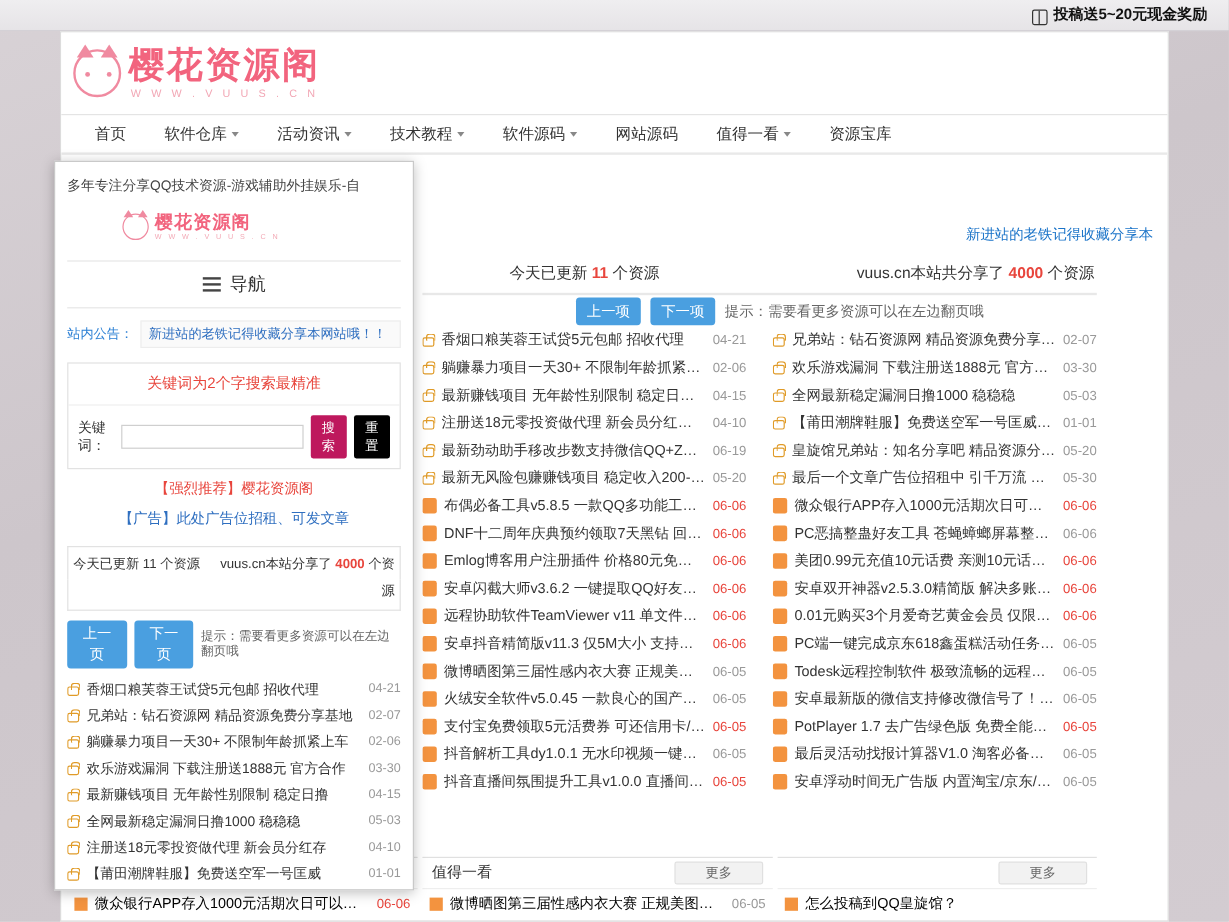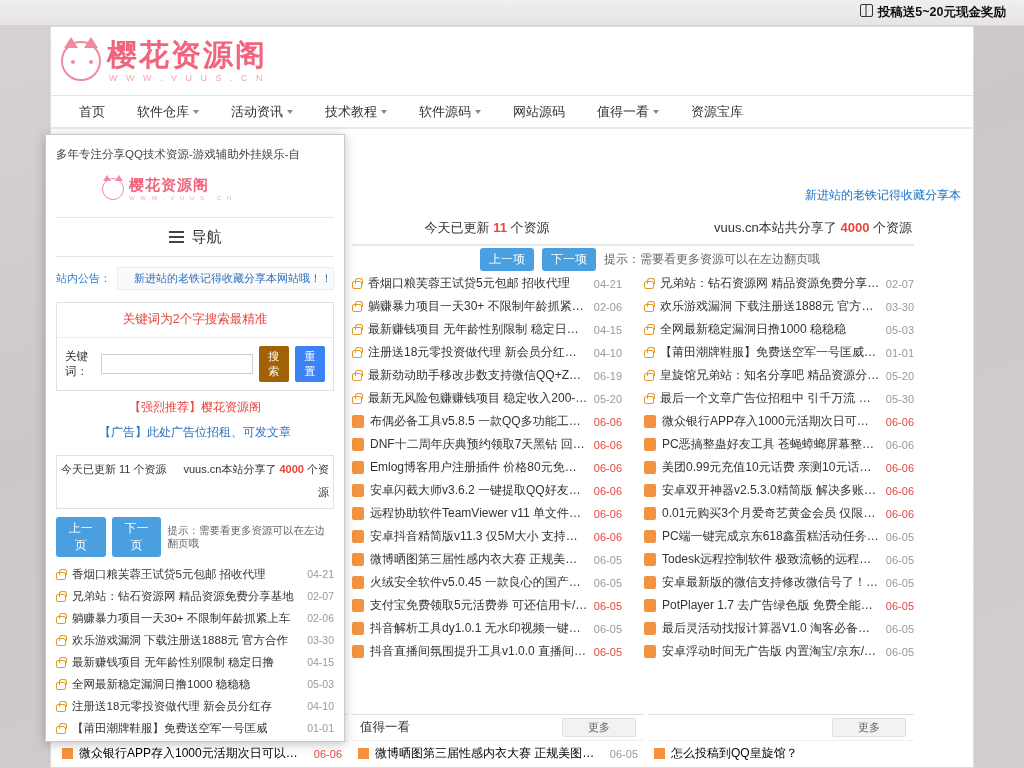--- a/index.html
+++ b/index.html
@@ -23,21 +23,21 @@
     font-size: 12px; color: #333;
     position: relative;
   }
   .topbar .tb-center {
     position: absolute; left: 115px; top: 5px;
     color: #444; font-size: 12px;
   }
   .topbar .tb-right {
     position: absolute; right: 18px; top: 4px;
     font-size: 12.5px; color: #111; font-weight: bold;
-    display: flex; align-items: flex-start; gap: 5px; margin-left: 48px;
+    display: flex; align-items: flex-end; gap: 5px; margin-left: 48px;
   }
   .tb-right .giftico {
     display:inline-block; width: 13px; height: 13px;
     border: 1px solid #333; border-radius: 2px; position: relative;
   }
   .tb-right .giftico:before{
     content:""; position:absolute; left:50%; top:0; width:1px; height:100%;
     background:#333; transform:translateX(-50%);
   }
 
@@ -196,39 +196,39 @@
   }
   .hamb { display: inline-block; width: 15px; }
   .hamb i { display: block; height: 2px; background: #444; margin: 3px 0; }
   .ov-announce {
     display: flex; align-items: center; gap: 6px; font-size: 11px;
     padding: 10px 10px 8px; color: #2a7fd4;
   }
   .ov-announce .lbl { color: #2a7fd4; }
   .ov-announce .msg {
     flex: 1; background: #fafafa; border: 1px solid #ededed; color: #2f6fc0;
-    padding: 3px 16px; font-size: 11px; overflow: hidden; white-space: nowrap;
+    padding: 3px 6px; font-size: 11px; overflow: hidden; white-space: nowrap;
   }
   .ov-search {
     margin: 4px 10px; border: 1px solid #e2e2e2;
   }
   .ov-search .tip {
     text-align: center; font-size: 12.5px; color: #e8453c; padding: 8px 0 9px;
     border-bottom: 1px solid #eee;
   }
   .ov-search .row { display: flex; align-items: center; gap: 6px; padding: 8px; }
   .ov-search .row label { font-size: 11.5px; color: #333; }
   .ov-search input {
     flex: 1; height: 20px; border: 1px solid #cfcfcf; font-size: 11px; padding: 0 4px;
   }
   .ov-search .sbtn {
-    background: #a16207; color: #fff; border: none; font-size: 11px;
+    background: #be185d; color: #fff; border: none; font-size: 11px;
     padding: 3px 8px; border-radius: 2px; cursor: pointer;
   }
-  .ov-search .rbtn { background: #3b82f6; }
+  .ov-search .rbtn { background: #000000; }
   .ov-ads { padding: 0 10px; }
   .ov-ads .ad {
     text-align: center; font-size: 12px; padding: 4px 0;
   }
   .ov-ads .ad .red { color: #e8453c; }
   .ov-ads .ad .blue { color: #2f6fc0; }
   .ov-stat {
     margin: 10px 10px 0; border: 1px solid #e2e2e2; border-bottom: none;
     font-size: 11px; color: #333; padding: 6px 4px; display: flex; justify-content: space-between;
   }

